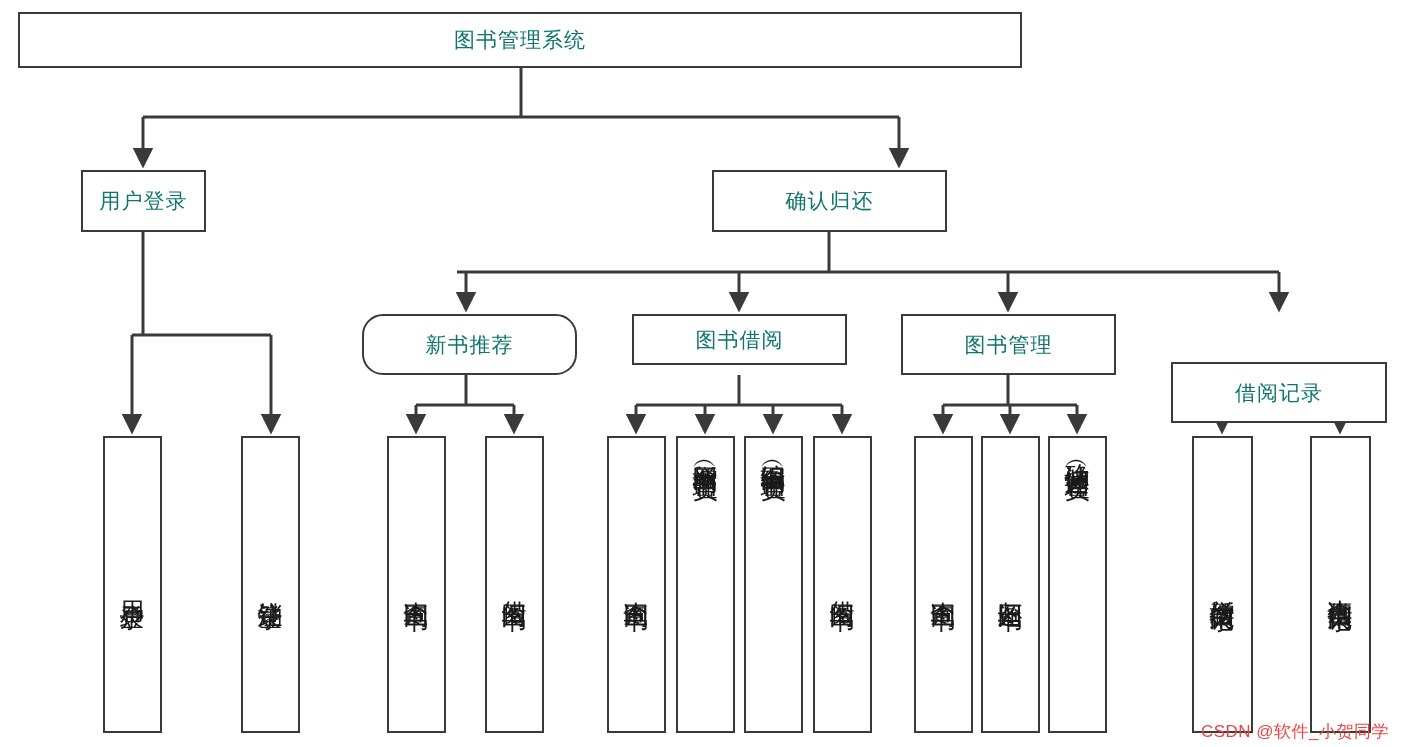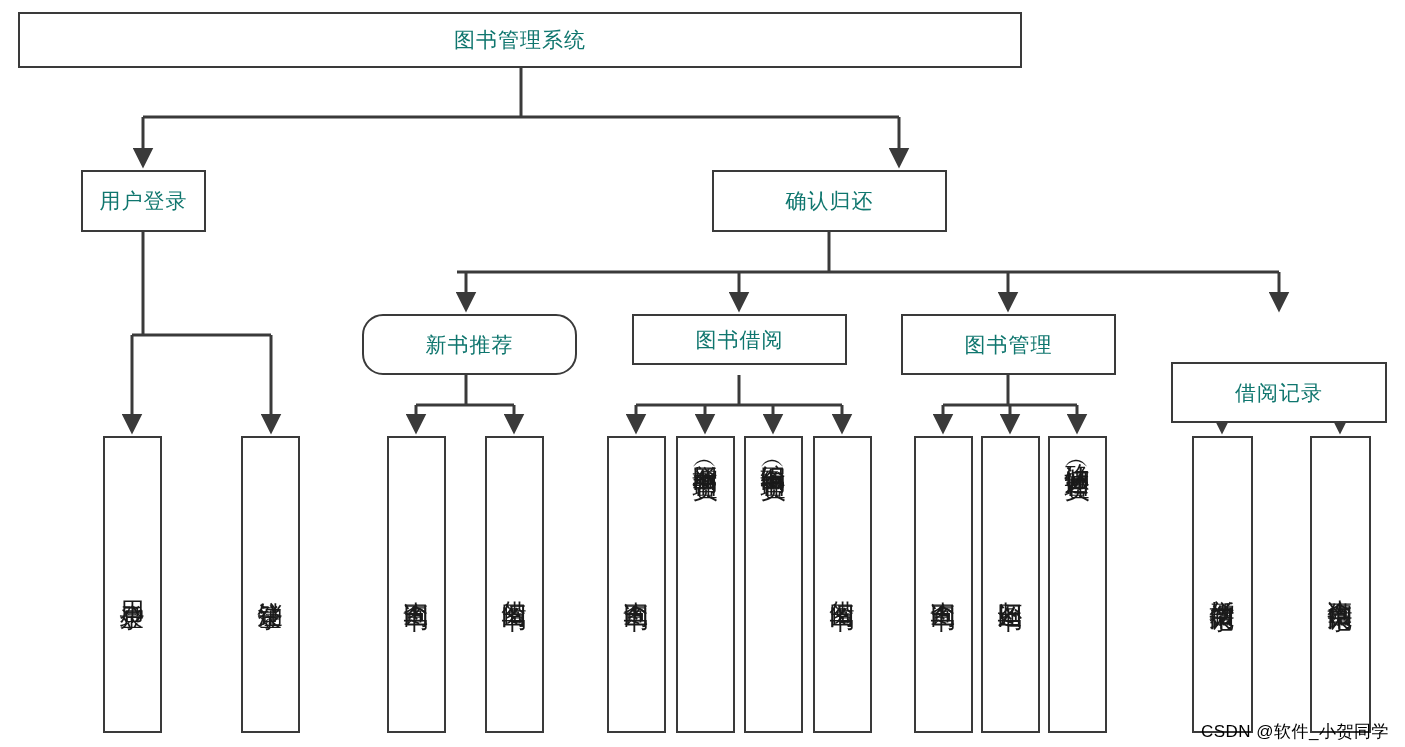--- a/index.html
+++ b/index.html
@@ -54,21 +54,21 @@
     letter-spacing:2px;
     color:#1a1a1a;
     padding:6px 0;
     white-space:nowrap;
   }
   #watermark{
     position:absolute;
     right:16px;
     bottom:4px;
     font-size:17px;
-    color:#000000;
+    color:#ef4444;
     letter-spacing:0.5px;
     white-space:nowrap;
   }
 </style>
 </head>
 <body>
 
 <div id="canvas">
 
   <svg id="wires" viewBox="0 0 1405 747" xmlns="http://www.w3.org/2000/svg">

